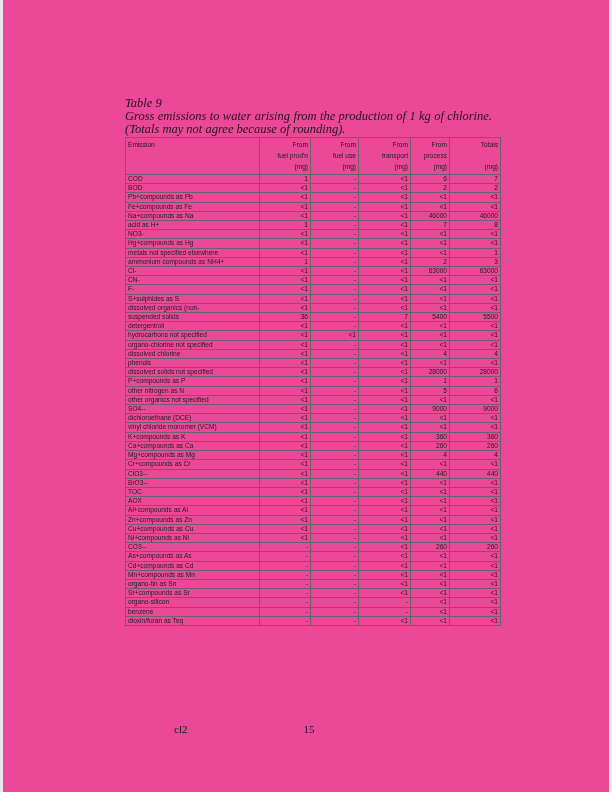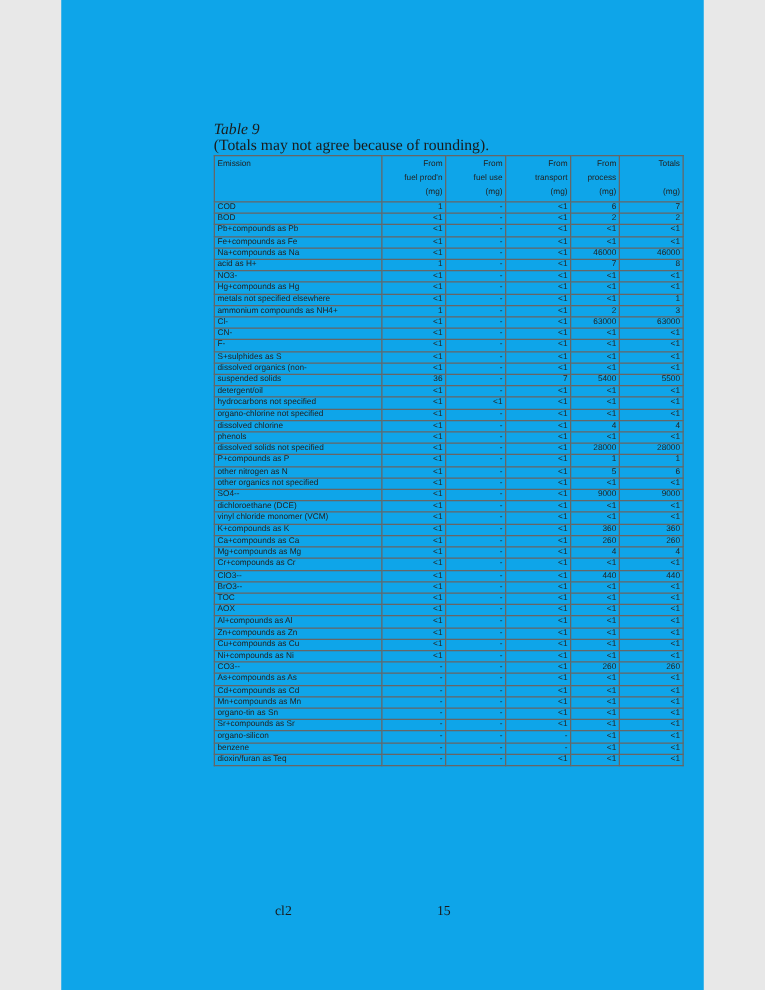--- a/index.html
+++ b/index.html
@@ -1,27 +1,27 @@
 <!DOCTYPE html>
 <html><head>
 <meta charset="utf-8">
 <style>
   html,body { margin:0; padding:0; background:#e8e8e8; }
   .page {
-    position:relative; width:514px; height:792px; background:#0ea5e9;
+    position:relative; width:606px; height:792px; background:#ec4899;
     font-family:"Liberation Serif", serif; color:#1a1a1a; overflow:hidden;
     margin:0 auto;
   }
   .content { position:absolute; left:122px; top:96px; width:367px; }
   .title-line { font-style:italic; font-size:12.5px; line-height:14px; }
   .cap1 {
     font-style:italic; font-size:12.5px; line-height:13px;
     text-align:justify; text-align-last:justify;
   }
-  .cap2 { font-size:12.5px; line-height:13px; }
+  .cap2 { font-style:italic; font-size:12.5px; line-height:13px; }
 
   table.emissions {
     border-collapse:collapse; table-layout:fixed; width:345px;
     margin-top:1px;
     font-family:"Liberation Sans", sans-serif; font-size:6.6px; color:#222222;
   }
   table.emissions th, table.emissions td { border:1px solid #666666; }
   table.emissions th {
     vertical-align:top; text-align:right; font-weight:normal;
     line-height:11px; padding:1px 2px 2px 2px; overflow:hidden;
@@ -41,20 +41,21 @@
   }
   .footer .doc-id { position:absolute; left:123px;margin-left:48px; }
   .footer .page-num { position:absolute; left:0; width:612px; text-align:center; }
 </style>
 </head>
 <body>
 
 <div class="page">
   <div class="content">
     <div class="title-line">Table 9</div>
+    <div class="cap1">Gross emissions to water arising from the production of 1 kg of chlorine.</div>
     <div class="cap2">(Totals may not agree because of rounding).</div>
 
     <table class="emissions">
       <thead>
         <tr>
             <th class="c0 em">Emission</th>
             <th class="c1">From<br>fuel prod'n<br>(mg)</th>
             <th class="c2">From<br>fuel use<br>(mg)</th>
             <th class="c3">From<br>transport<br>(mg)</th>
             <th class="c4">From<br>process<br>(mg)</th>

